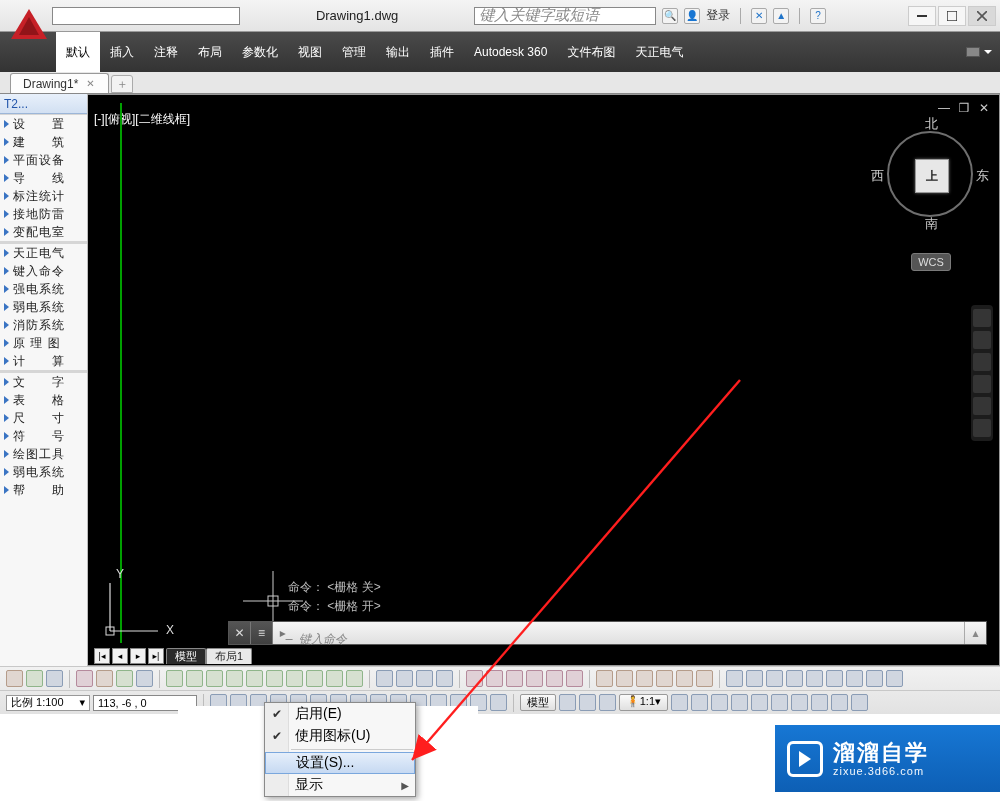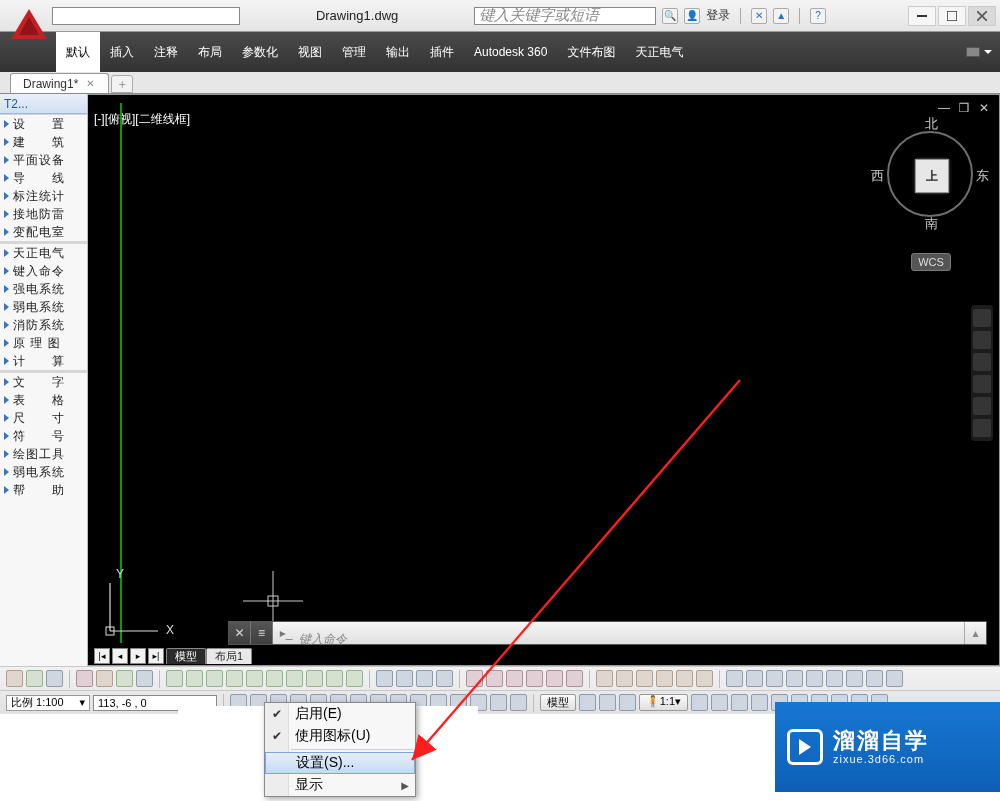--- a/index.html
+++ b/index.html
@@ -93,21 +93,21 @@
   .ctxmenu .row{ height:22px; display:flex; align-items:center; position:relative; }
   .ctxmenu .chk{ position:absolute; left:4px; width:16px; text-align:center; color:#333;}
   .ctxmenu .lbl{ padding-left:30px; font-size:14px;}
   .ctxmenu .row.sel{ background:linear-gradient(#e6effa,#c6d9f2); border:1px solid #7aa7dd; }
   .ctxmenu .sub{ position:absolute; right:6px; font-size:10px; color:#555;}
   
   
   .arrow-svg { position:absolute; left:0; top:0; pointer-events:none; z-index:60; }
 
   
-  .wm{ position:absolute; right:0; bottom:9px; width:225px; height:90px; background:linear-gradient(180deg,#1777d4,#0d5fb5); color:#fff; display:flex; align-items:center; justify-content:flex-start; padding-left:12px; gap:10px; z-index:70;}
+  .wm{ position:absolute; right:0; bottom:9px; width:225px; height:67px; background:linear-gradient(180deg,#1777d4,#0d5fb5); color:#fff; display:flex; align-items:center; justify-content:flex-start; padding-left:12px; gap:10px; z-index:70;}
   .wm .play{ width:36px;height:36px; border:3px solid #fff; border-radius:6px; display:flex; align-items:center; justify-content:center;}
   .wm .play .tri{ width:0;height:0;border-left:12px solid #fff; border-top:8px solid transparent; border-bottom:8px solid transparent;}
   .wm .txt{ display:flex; flex-direction:column; line-height:1.15;}
   .wm .txt .big{ font-size:22px; font-weight:bold; letter-spacing:2px;}
   .wm .txt .small{ font-size:11px; letter-spacing:1px; opacity:.95;}
 
   .below-fade { position:absolute; left:178px; top:706px; width:300px; height:90px; background:#fff; z-index:30;}
 
 </style>
 </head>
@@ -315,20 +315,24 @@
 
     <div class="rightstrip">
       <div class="rs-ico"></div>
       <div class="rs-ico"></div>
       <div class="rs-ico"></div>
       <div class="rs-ico"></div>
       <div class="rs-ico"></div>
       <div class="rs-ico"></div>
     </div>
 
+    <div class="cmd-hist">
+      <span>命令：  &lt;栅格 关&gt;</span>
+      <span>命令：  &lt;栅格 开&gt;</span>
+    </div>
 
     <div class="cmdline">
       <div class="handles">
         <span class="hbtn" style="color:#ddd">✕</span>
         <span class="hbtn" style="color:#ddd">≡</span>
       </div>
       <span class="prompt">▸_</span>
       <span class="cinput">键入命令</span>
       <span class="cend">▴</span>
     </div>
@@ -395,21 +399,21 @@
       <span class="tb-ico c3"></span>
       <span class="tb-ico c3"></span>
       <span class="tb-ico c3"></span>
   </div>
 
   <div class="tb-row">
     <span class="status-left">
         <span>比例 1:100</span>
         <span style="margin-left:auto">▾</span>
       </span>
-    <span class="tb-input" style="width:124px">113, -6 , 0</span>
+    <span class="tb-input" style="width:104px">113, -6 , 0</span>
     <span class="tb-sep"></span>
     <span class="tb-ico c3"></span>
       <span class="tb-ico c3"></span>
       <span class="tb-ico c3"></span>
       <span class="tb-ico c3"></span>
       <span class="tb-ico c3"></span>
       <span class="tb-ico c3"></span>
       <span class="tb-ico c3"></span>
       <span class="tb-ico c3"></span>
       <span class="tb-ico c3"></span>

